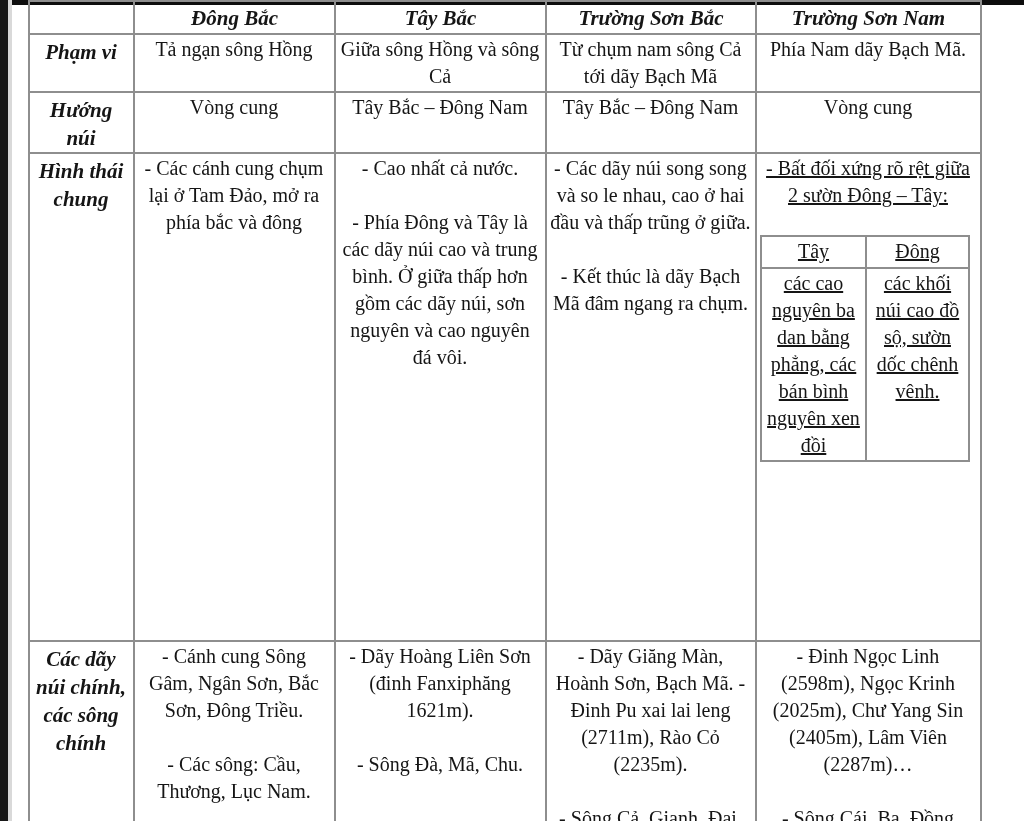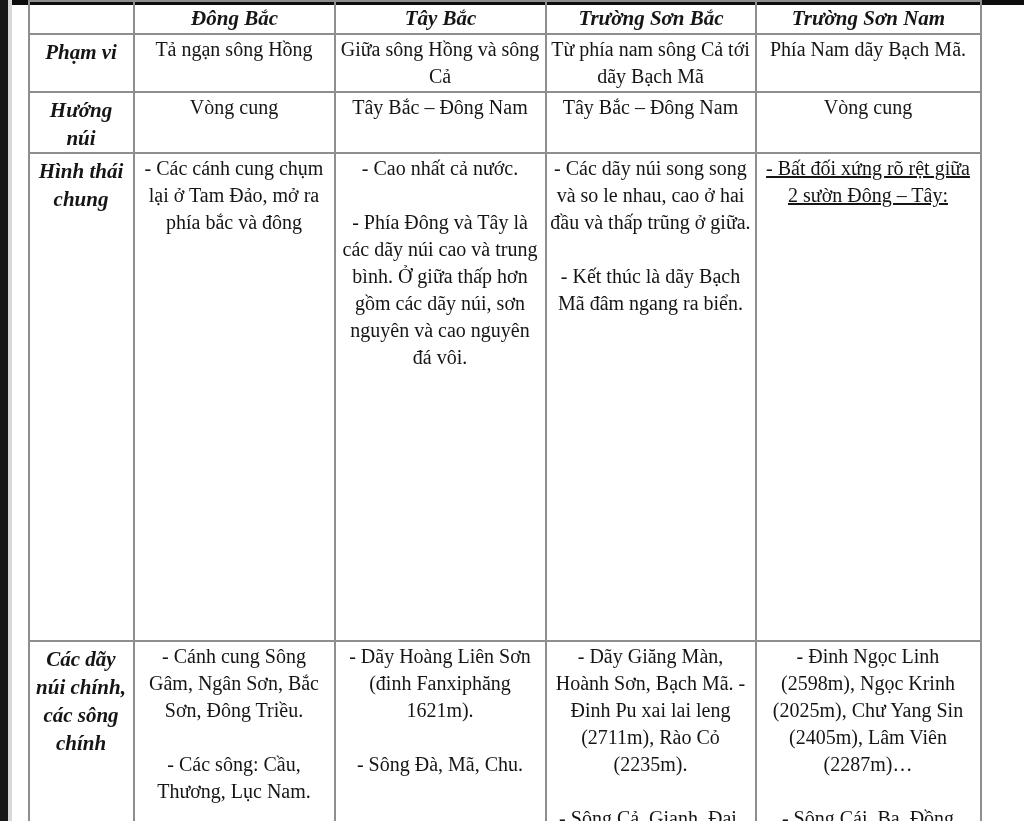--- a/index.html
+++ b/index.html
@@ -98,43 +98,59 @@
     <th class="col-h">Đông Bắc</th>
     <th class="col-h">Tây Bắc</th>
     <th class="col-h">Trường Sơn Bắc</th>
     <th class="col-h">Trường Sơn Nam</th>
   </tr>
 
   <tr class="r1">
     <td class="row-h">Phạm vi</td>
     <td>Tả ngạn sông Hồng</td>
     <td>Giữa sông Hồng và sông Cả</td>
-    <td>Từ phía nam sông Cả tới dãy Bạch Mã</td>
+    <td>Từ chụm nam sông Cả tới dãy Bạch Mã</td>
     <td>Phía Nam dãy Bạch Mã.</td>
   </tr>
 
   <tr class="r2">
     <td class="row-h">Hướng núi</td>
     <td>Vòng cung</td>
     <td>Tây Bắc – Đông Nam</td>
     <td>Tây Bắc – Đông Nam</td>
     <td>Vòng cung</td>
   </tr>
 
   <tr class="r3">
     <td class="row-h">Hình thái chung</td>
     <td>- Các cánh cung chụm lại ở Tam Đảo, mở ra phía bắc và đông</td>
     <td>- Cao nhất cả nước.
 
 - Phía Đông và Tây là các dãy núi cao và trung bình. Ở giữa thấp hơn gồm các dãy núi, sơn nguyên và cao nguyên đá vôi.</td>
     <td>- Các dãy núi song song và so le nhau, cao ở hai đầu và thấp trũng ở giữa.
 
-- Kết thúc là dãy Bạch Mã đâm ngang ra biển.</td>
+- Kết thúc là dãy Bạch Mã đâm ngang ra chụm.</td>
     <td style="white-space:normal;text-decoration:underline;">
       <div>- Bất đối xứng rõ rệt giữa 2 sườn Đông – Tây:</div>
+      <table class="sub-table">
+        <colgroup>
+          <col style="width:105px">
+          <col style="width:103px">
+        </colgroup>
+        <tbody>
+              <tr class="sub-head">
+          <td>Tây</td>
+          <td>Đông</td>
+        </tr>
+        <tr class="sub-body">
+          <td>các cao nguyên ba dan bằng phẳng, các bán bình nguyên xen đồi</td>
+          <td>các khối núi cao đồ sộ, sườn dốc chênh vênh.</td>
+        </tr>
+      </tbody>
+          </table>
     </td>
   </tr>
 
   <tr class="r4">
     <td class="row-h">Các dãy núi chính, các sông chính</td>
     <td>- Cánh cung Sông Gâm, Ngân Sơn, Bắc Sơn, Đông Triều.
 
 - Các sông: Cầu, Thương, Lục Nam.</td>
     <td>- Dãy Hoàng Liên Sơn (đinh Fanxiphăng 1621m).
 

